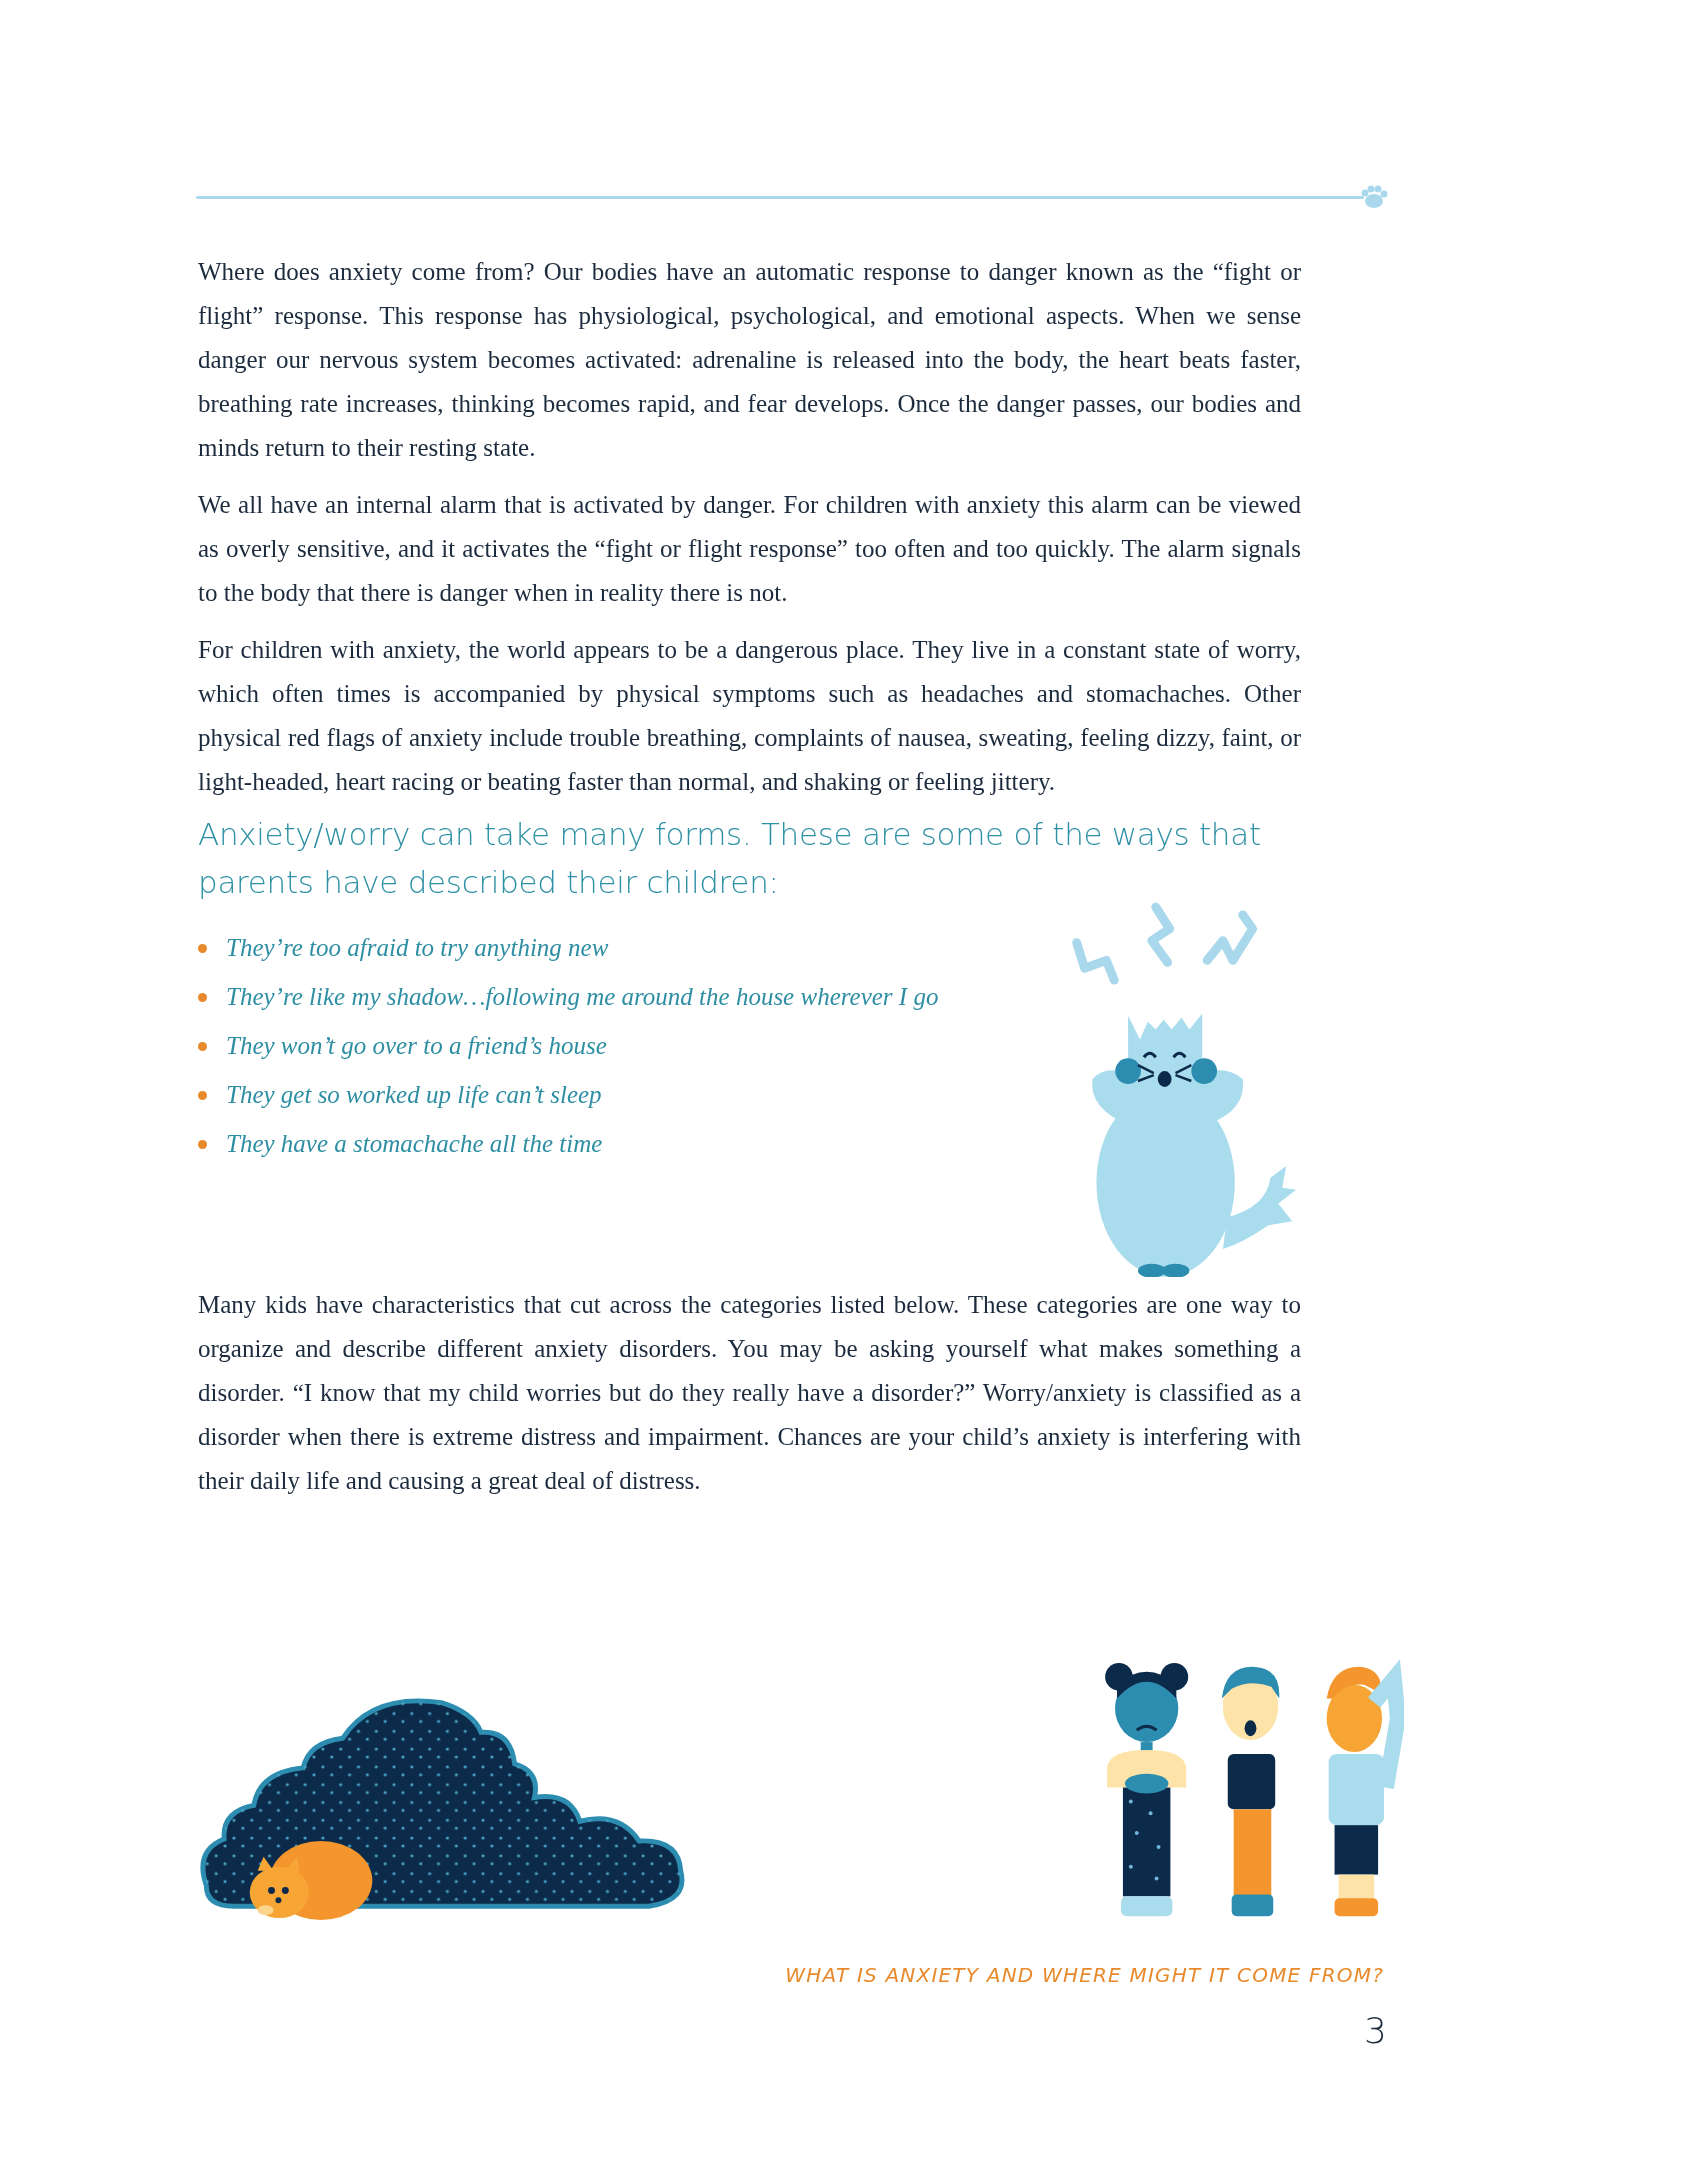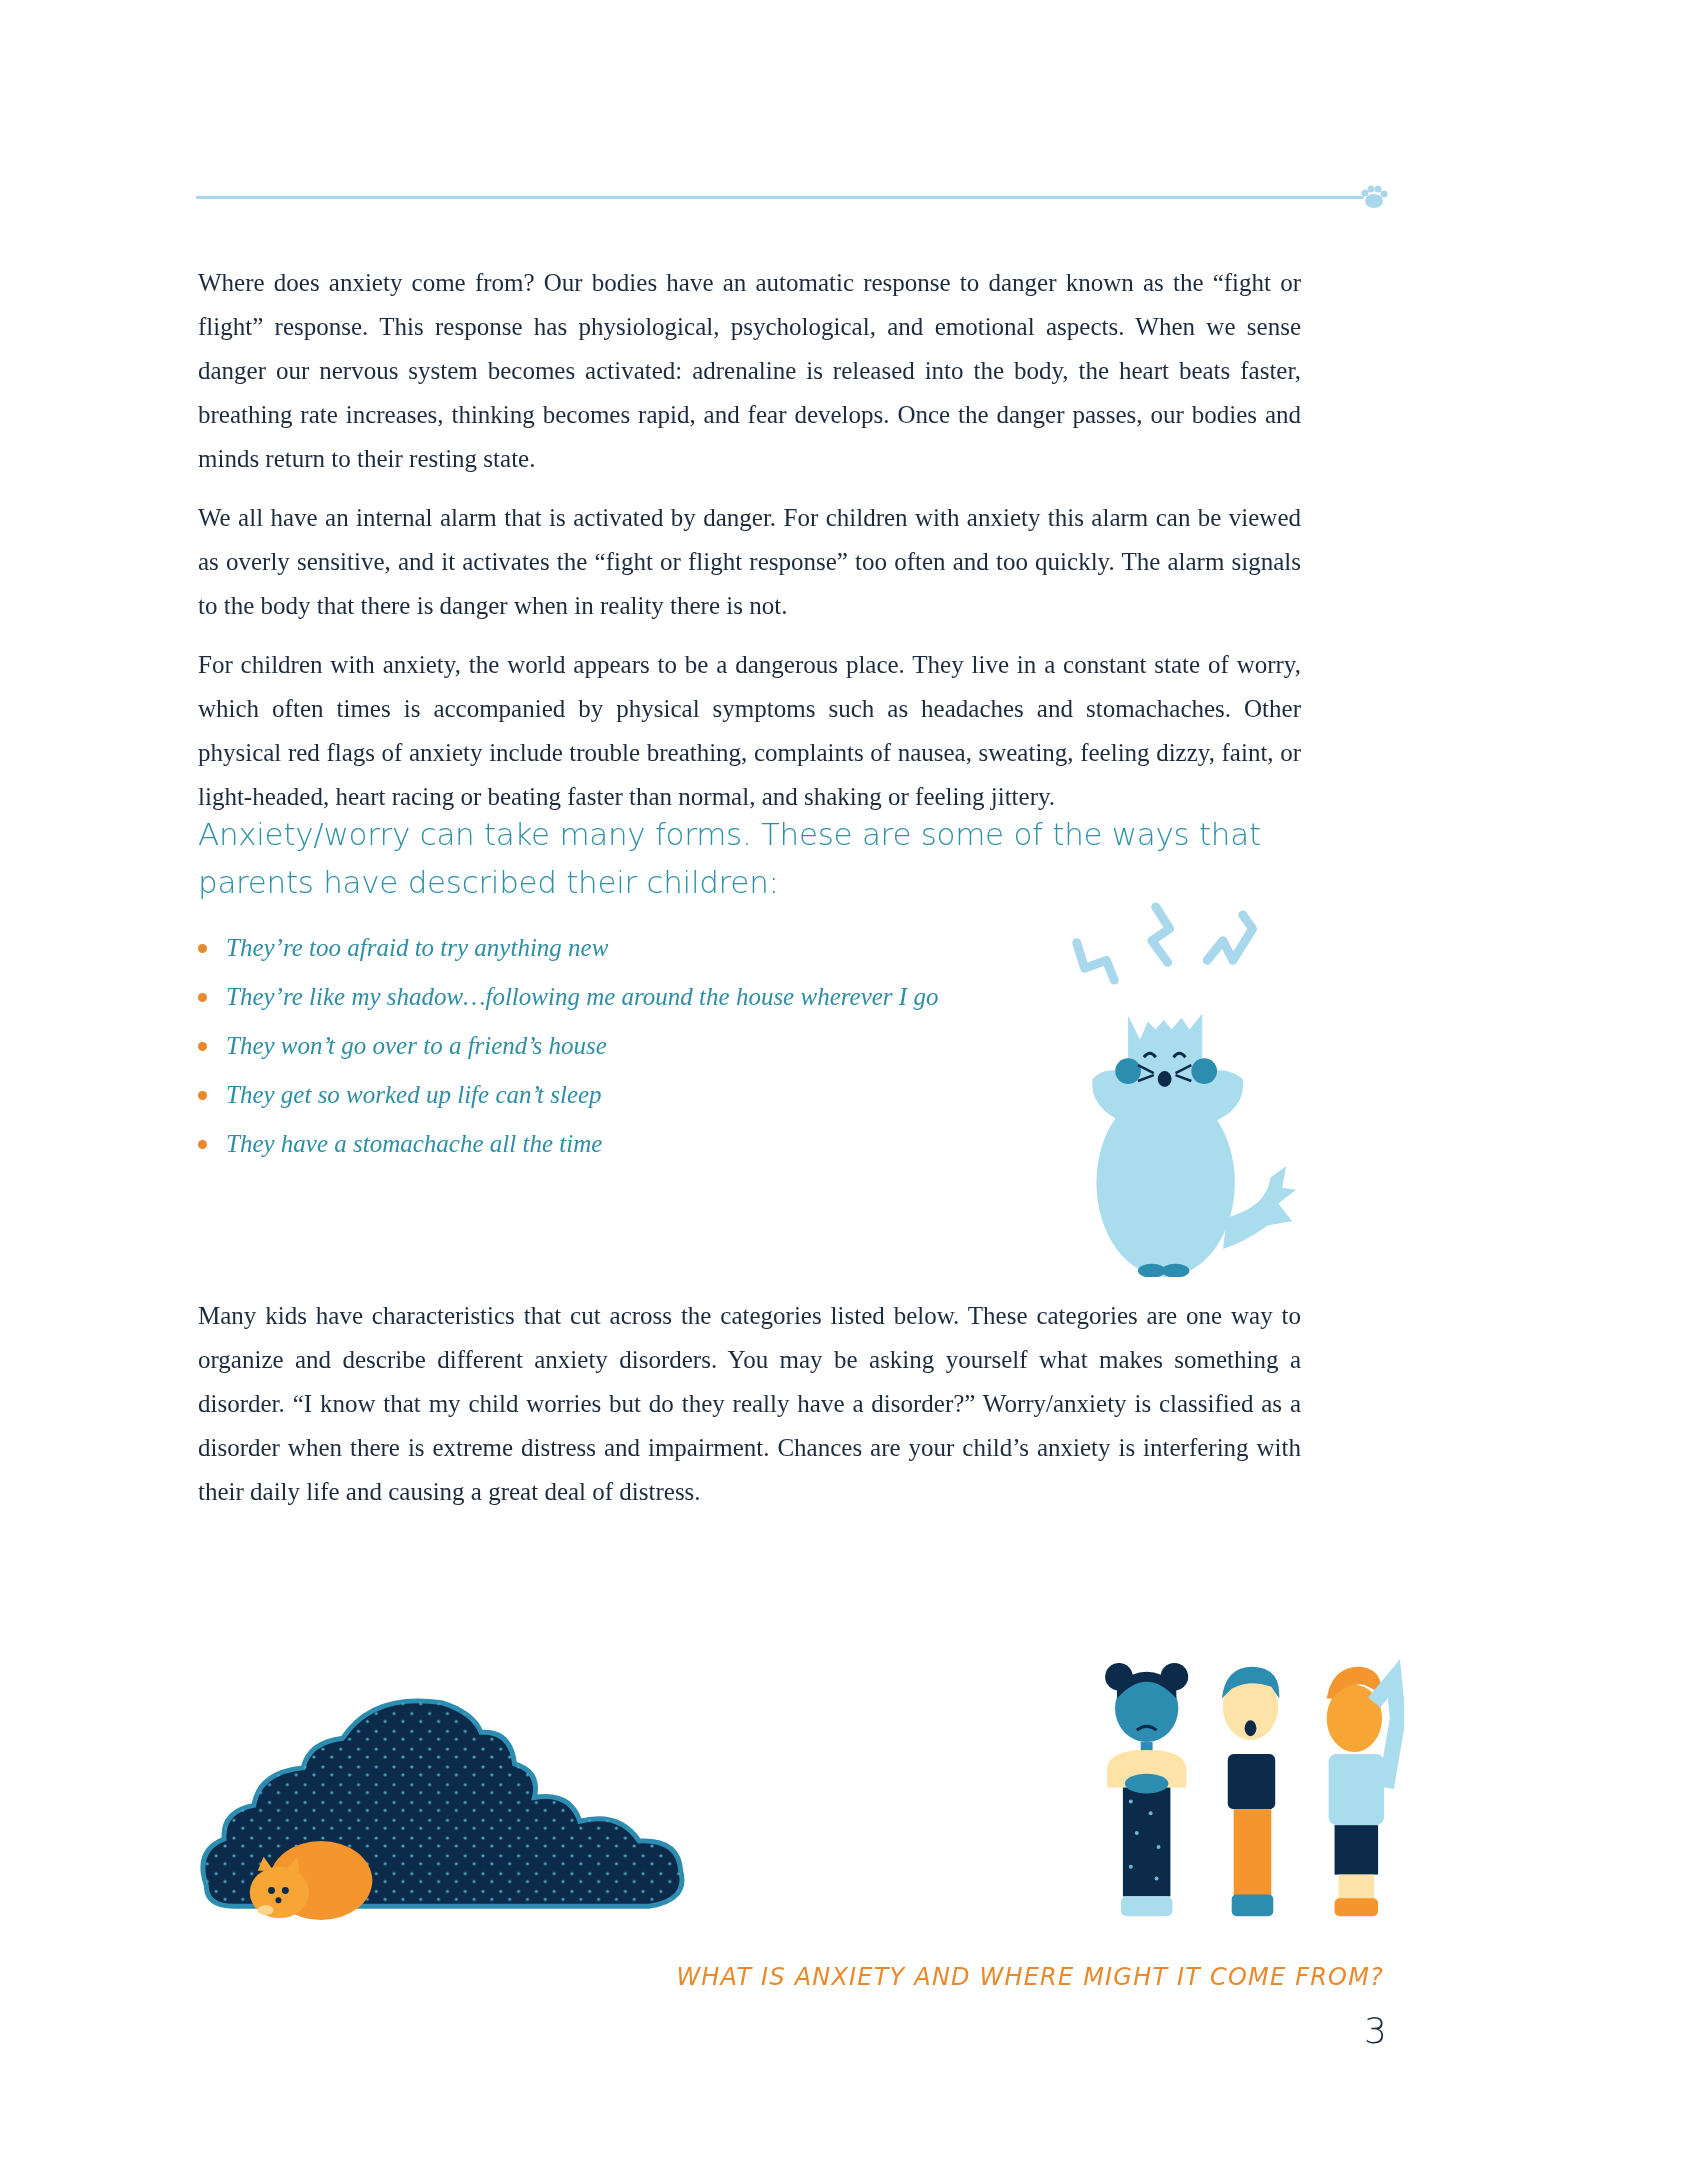--- a/index.html
+++ b/index.html
@@ -3,33 +3,33 @@
 <meta charset="utf-8">
 <style>
   html, body { margin:0; padding:0; background:#ffffff; }
   body { width:1683px; height:2178px; position:relative; overflow:hidden; }
   .page { position:absolute; left:0; top:0; width:1683px; height:2178px; background:#fff; }
   .rule { position:absolute; left:196px; top:196px; width:1168px; height:3px; background:#a9d8ec; border-radius:2px; }
   .paw { position:absolute; left:1358px; top:184px; width:30px; height:26px; }
   .body-text { position:absolute; left:198px; width:1103px;
     font-family:"Liberation Serif", "DejaVu Serif", serif; font-size:25px; line-height:44px;
     color:#1c2b3d; text-align:justify; text-align-last:left; }
-  .body-text p { margin:15px 0 13px 0; }
+  .body-text p { margin:4px 0 13px 0; }
   .heading { position:absolute; left:198px; top:810px; width:1103px;
     font-family:"DejaVu Sans", "Liberation Sans", sans-serif; font-size:31px; line-height:48px;
     color:#2e90a5; font-weight:300; letter-spacing:-0.3px; }
   .bullets { position:absolute; left:198px; top:923px; width:792px; margin:0; padding:0; list-style:none;
     font-family:"Liberation Serif", "DejaVu Serif", serif; font-style:italic; font-size:25px; line-height:49px; color:#2e8ea3; }
   .bullets li { position:relative; padding-left:28px; }
   .bullet-dot { position:absolute; left:0; top:21px; width:9px; height:9px; border-radius:50%; background:#e8892b; }
   .para2 { top:1279px; }
   .para1 { top:246px; }
   .illus { position:absolute; }
   .footer-title { position:absolute; right:299px; top:1963px;
-    font-family:"DejaVu Sans", "Liberation Sans", sans-serif; font-style:italic; font-size:24px; letter-spacing:1.2px; color:#e8892b; }
+    font-family:"DejaVu Sans", "Liberation Sans", sans-serif; font-style:italic; font-size:20px; letter-spacing:1.2px; color:#e8892b; }
   .page-num { position:absolute; left:1364px; top:2010px;
     font-family:"DejaVu Sans", "Liberation Sans", sans-serif; font-size:36px; font-weight:300; color:#1c2b3d; }
   em.title { font-style:italic; }
 </style>
 </head>
 <body>
 
 <div class="page">
 
   <div class="rule"></div>

